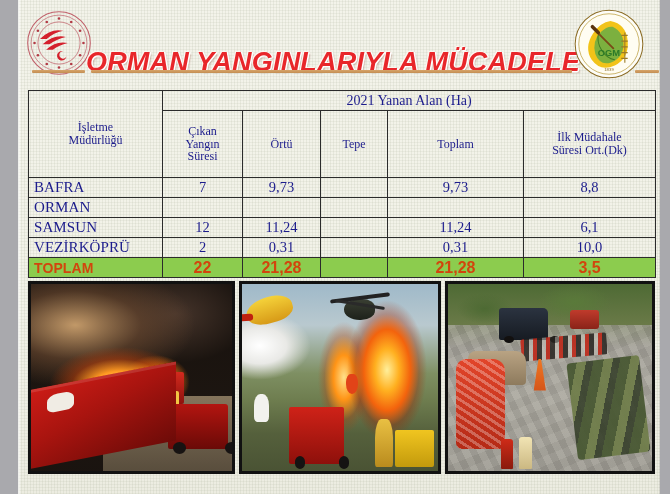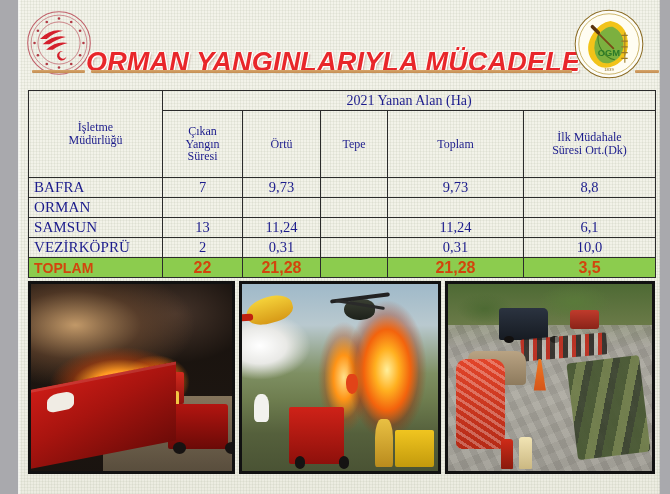--- a/index.html
+++ b/index.html
@@ -308,21 +308,21 @@
         <tr>
           <td class="name">ORMAN</td>
           <td></td>
           <td></td>
           <td></td>
           <td></td>
           <td></td>
         </tr>
         <tr>
           <td class="name">SAMSUN</td>
-          <td>13</td>
+          <td>12</td>
           <td>11,24</td>
           <td></td>
           <td>11,24</td>
           <td>6,1</td>
         </tr>
         <tr>
           <td class="name">VEZİRKÖPRÜ</td>
           <td>2</td>
           <td>0,31</td>
           <td></td>

